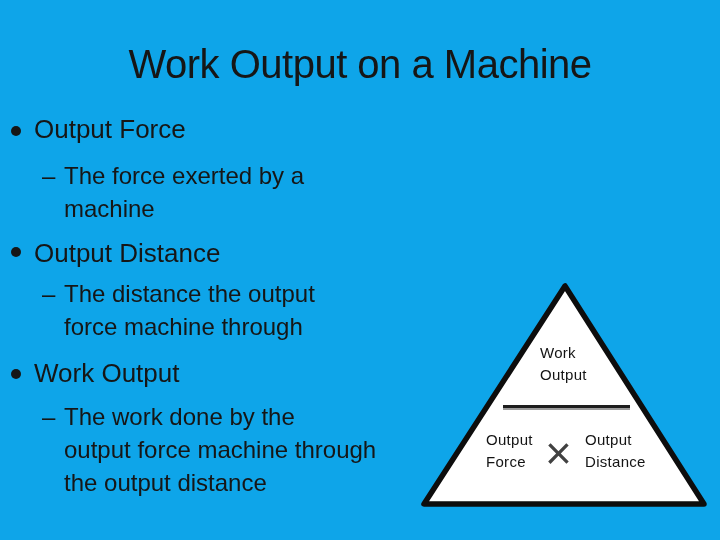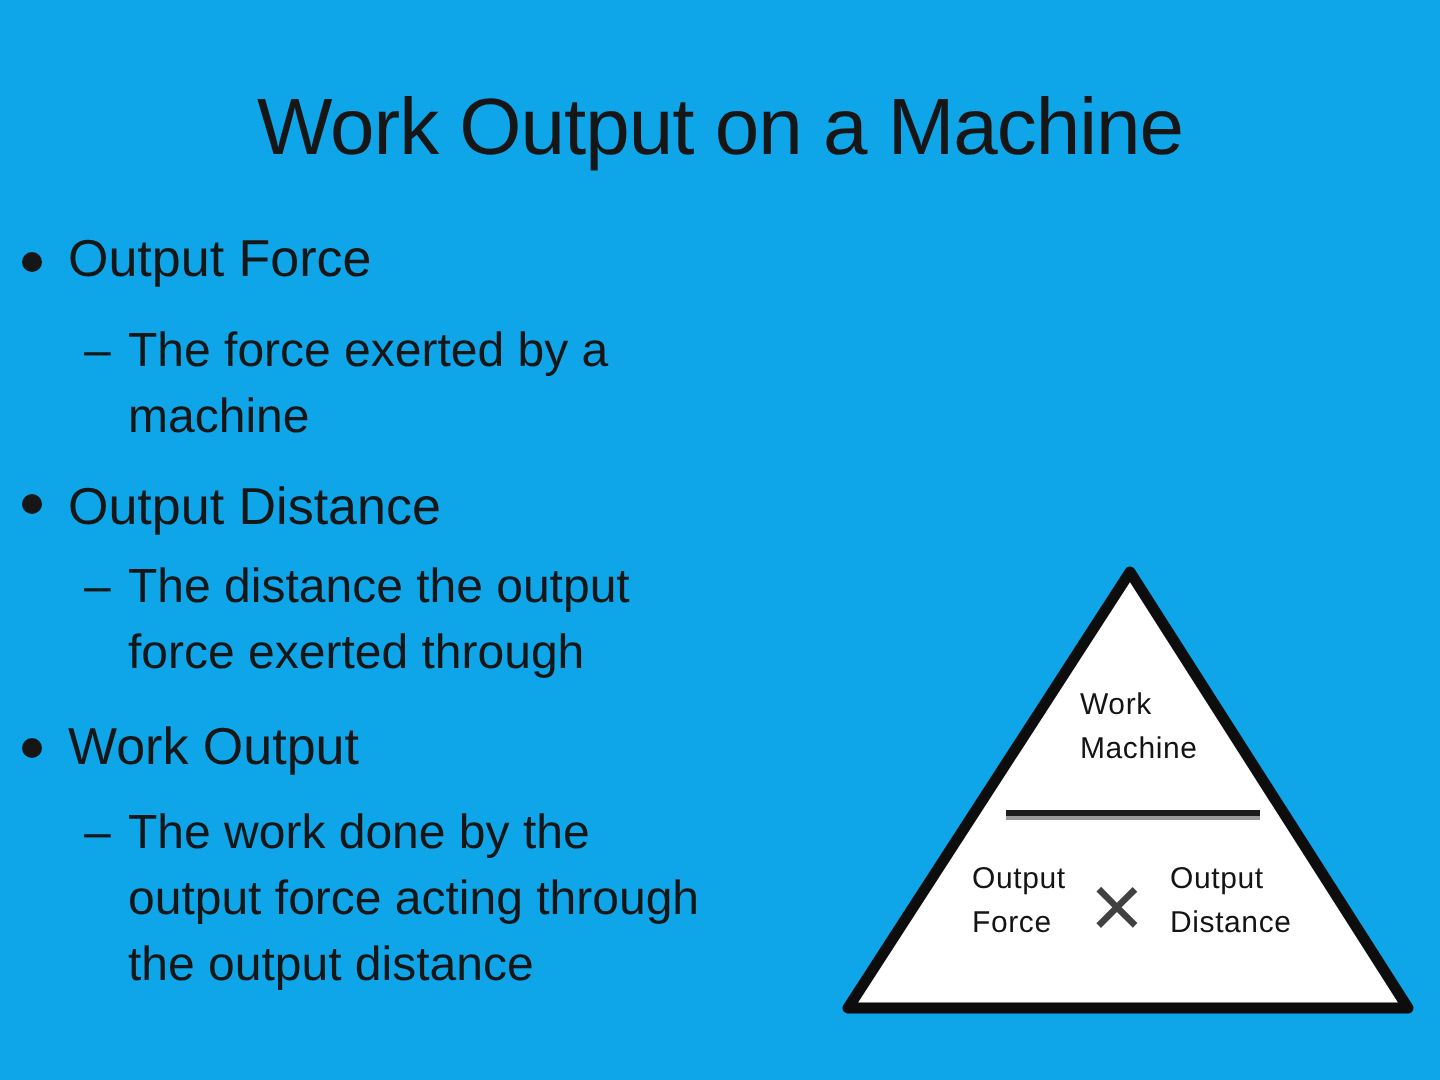--- a/index.html
+++ b/index.html
@@ -108,38 +108,38 @@
     <span class="sub-dash">–</span>
     <span class="sub-text">The force exerted by a
 machine</span>
   </div>
 
   <div class="bullet-dot" style="top:247px"></div>
   <div class="bullet-label" style="top:236px">Output Distance</div>
   <div class="sub-bullet" style="top:277px">
     <span class="sub-dash">–</span>
     <span class="sub-text">The distance the output
-force exerted through</span>
+force machine through</span>
   </div>
 
   <div class="bullet-dot" style="top:369px"></div>
   <div class="bullet-label" style="top:356px">Work Output</div>
   <div class="sub-bullet" style="top:400px">
     <span class="sub-dash">–</span>
     <span class="sub-text">The work done by the
-output force acting through
+output force machine through
 the output distance</span>
   </div>
 
   <div class="diagram">
     <svg width="305" height="250" viewBox="0 0 305 250">
       <polygon points="155,8 14,226 294,226" fill="#ffffff" stroke="#0d0d0d" stroke-width="5.5" stroke-linejoin="round"></polygon>
     </svg>
     <div class="tri-label tri-top">Work
-Machine</div>
+Output</div>
     <div class="fraction-bar"></div>
     <div class="tri-label tri-bl">Output
 Force</div>
     <div class="tri-op">×</div>
     <div class="tri-label tri-br">Output
 Distance</div>
   </div>
 
 </div>
 

